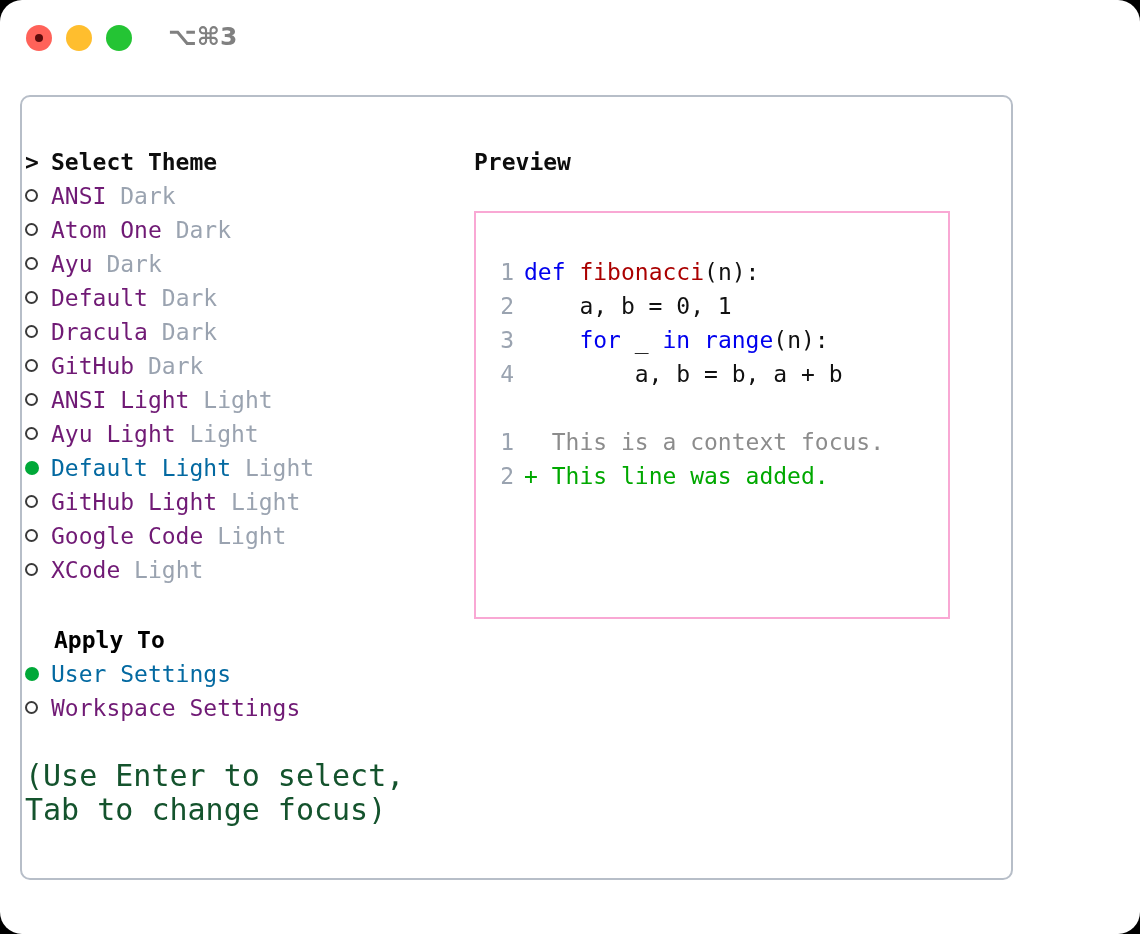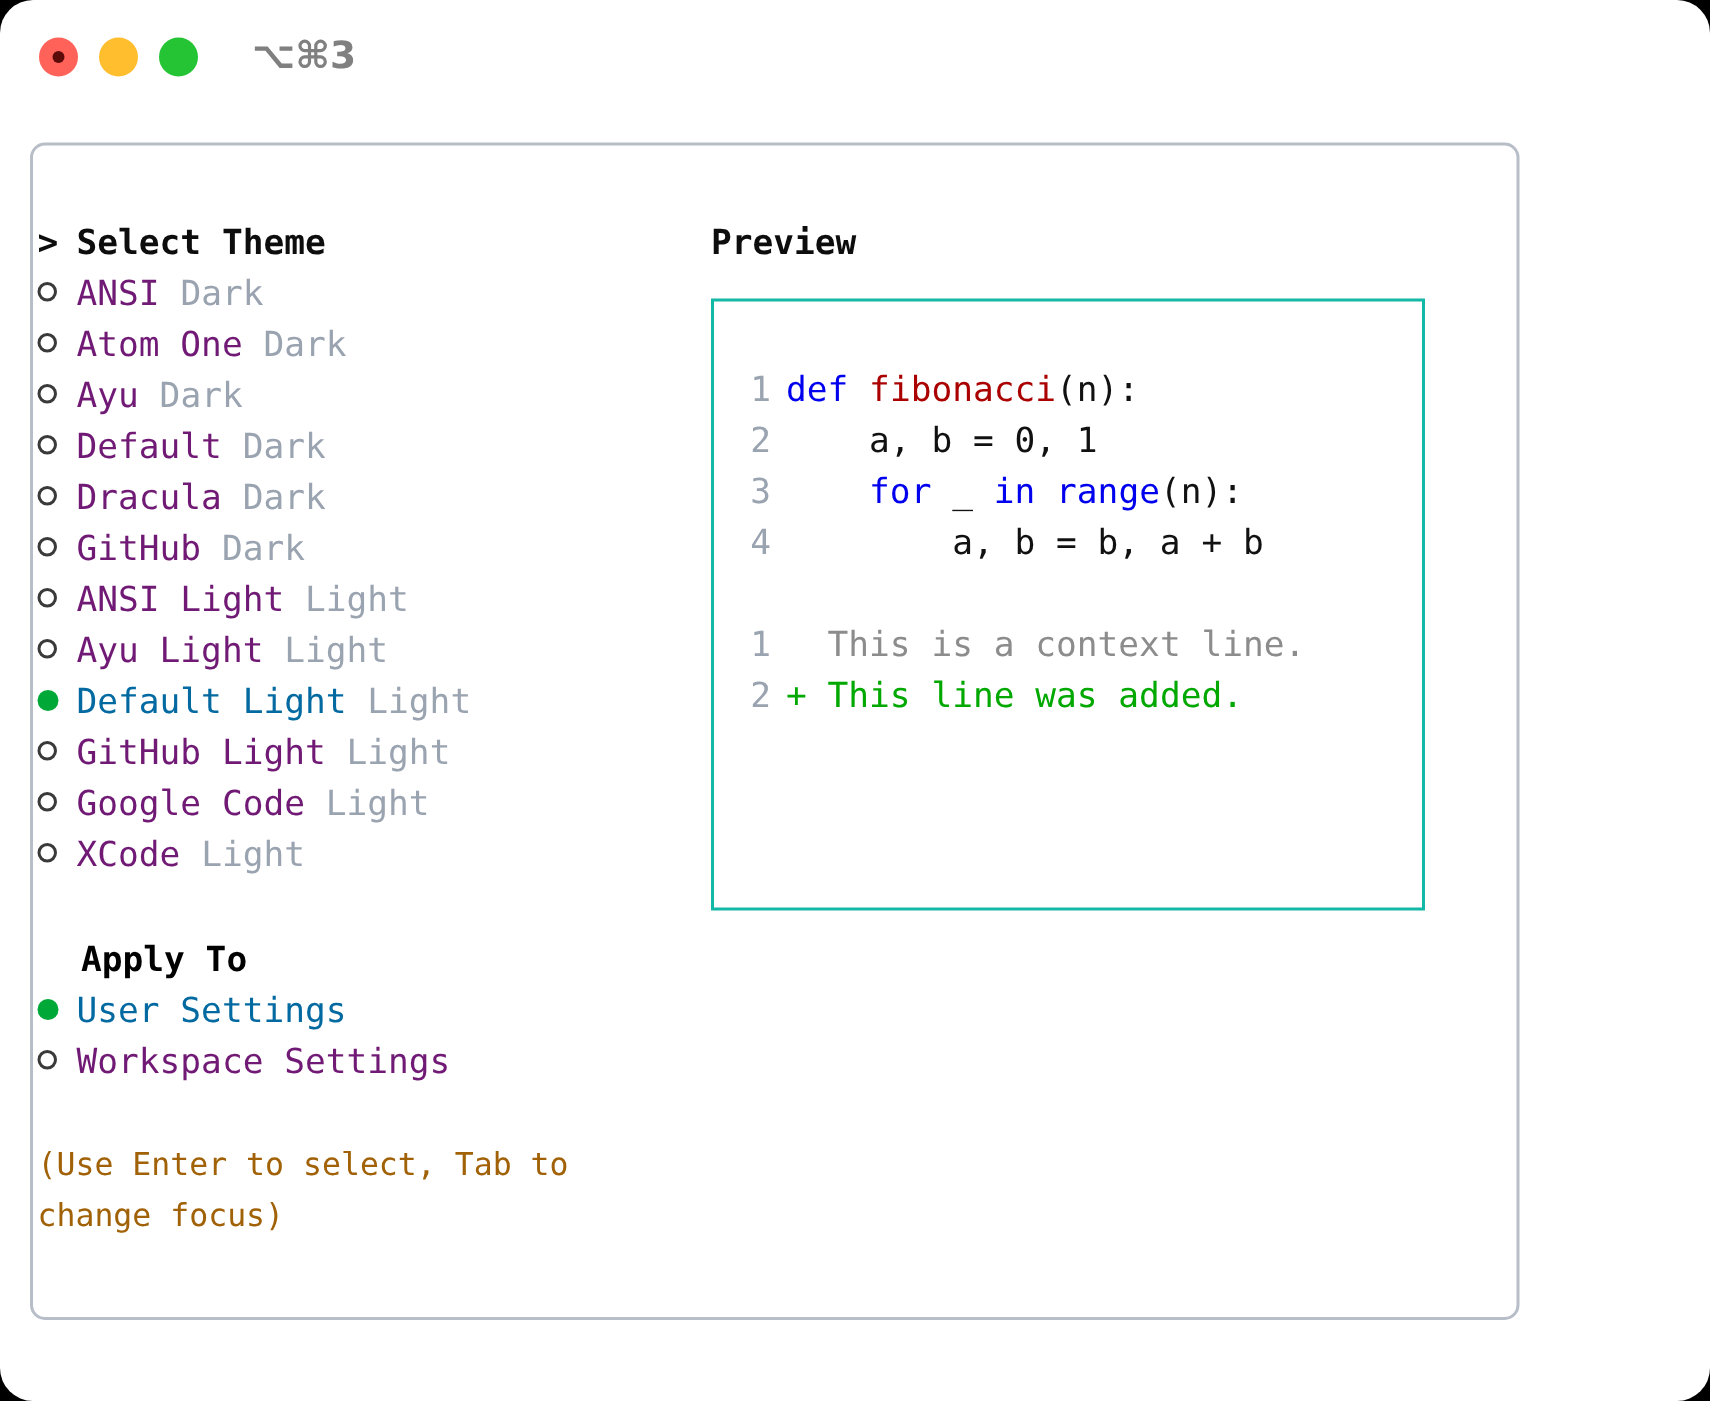--- a/index.html
+++ b/index.html
@@ -124,45 +124,45 @@
   .name { color: #701a75; }
   .name.selected { color: #0369a1; }
   .muted { color: #9aa3b0; }
   .section-title {
     font-weight: bold;
     color: #000000;
   }
   .gap-small { height: 36px; }
   .gap-hint  { height: 34px; }
   .hint {
-    font-size: 21px;
-    line-height: 34px;
-    color: #a16207;
+    font-size: 30px;
+    line-height: 34px;
+    color: #14532d;
     width: 405px;
     white-space: normal;
   }
 
   
   .right-col {
     position: absolute;
     left: 452px;
     top: 48px;
     width: 490px;
   }
   .preview-title {
     font-size: 23px;
     font-weight: bold;
     color: #0d0d0d;
     line-height: 34px;
   }
   .preview-box {
-    margin-top: 20px;
+    margin-top: 32px;
     width: 476px;
     height: 408px;
-    border: 2px solid #14b8a6;
+    border: 2px solid #f9a8d4;
     box-sizing: border-box;
     background: #ffffff;
     position: relative;
   }
   .code-area {
     position: absolute;
     left: 12px;
     top: 42px;
     width: 452px;
   }
@@ -241,21 +241,21 @@
       <div class="preview-box">
         <div class="code-area">
           <div id="code-lines">
               <div class="code-line"><span class="lineno">1</span><span class="kw">def</span><span class="pl"> </span><span class="fn">fibonacci</span><span class="pl">(n):</span></div>
               <div class="code-line"><span class="lineno">2</span><span class="pl">    a, b = 0, 1</span></div>
               <div class="code-line"><span class="lineno">3</span><span class="pl">    </span><span class="kw">for</span><span class="pl"> _ </span><span class="kw">in</span><span class="pl"> </span><span class="kw">range</span><span class="pl">(n):</span></div>
               <div class="code-line"><span class="lineno">4</span><span class="pl">        a, b = b, a + b</span></div>
             </div>
           <div class="blank-line"></div>
           <div id="diff-lines">
-              <div class="code-line"><span class="lineno">1</span><span class="diff-ctx"> </span><span class="diff-ctx"> This is a context line.</span></div>
+              <div class="code-line"><span class="lineno">1</span><span class="diff-ctx"> </span><span class="diff-ctx"> This is a context focus.</span></div>
               <div class="code-line"><span class="lineno">2</span><span class="diff-add">+</span><span class="diff-add"> This line was added.</span></div>
             </div>
         </div>
       </div>
     </div>
 
   </div>
 </div>
 
 </body></html>

